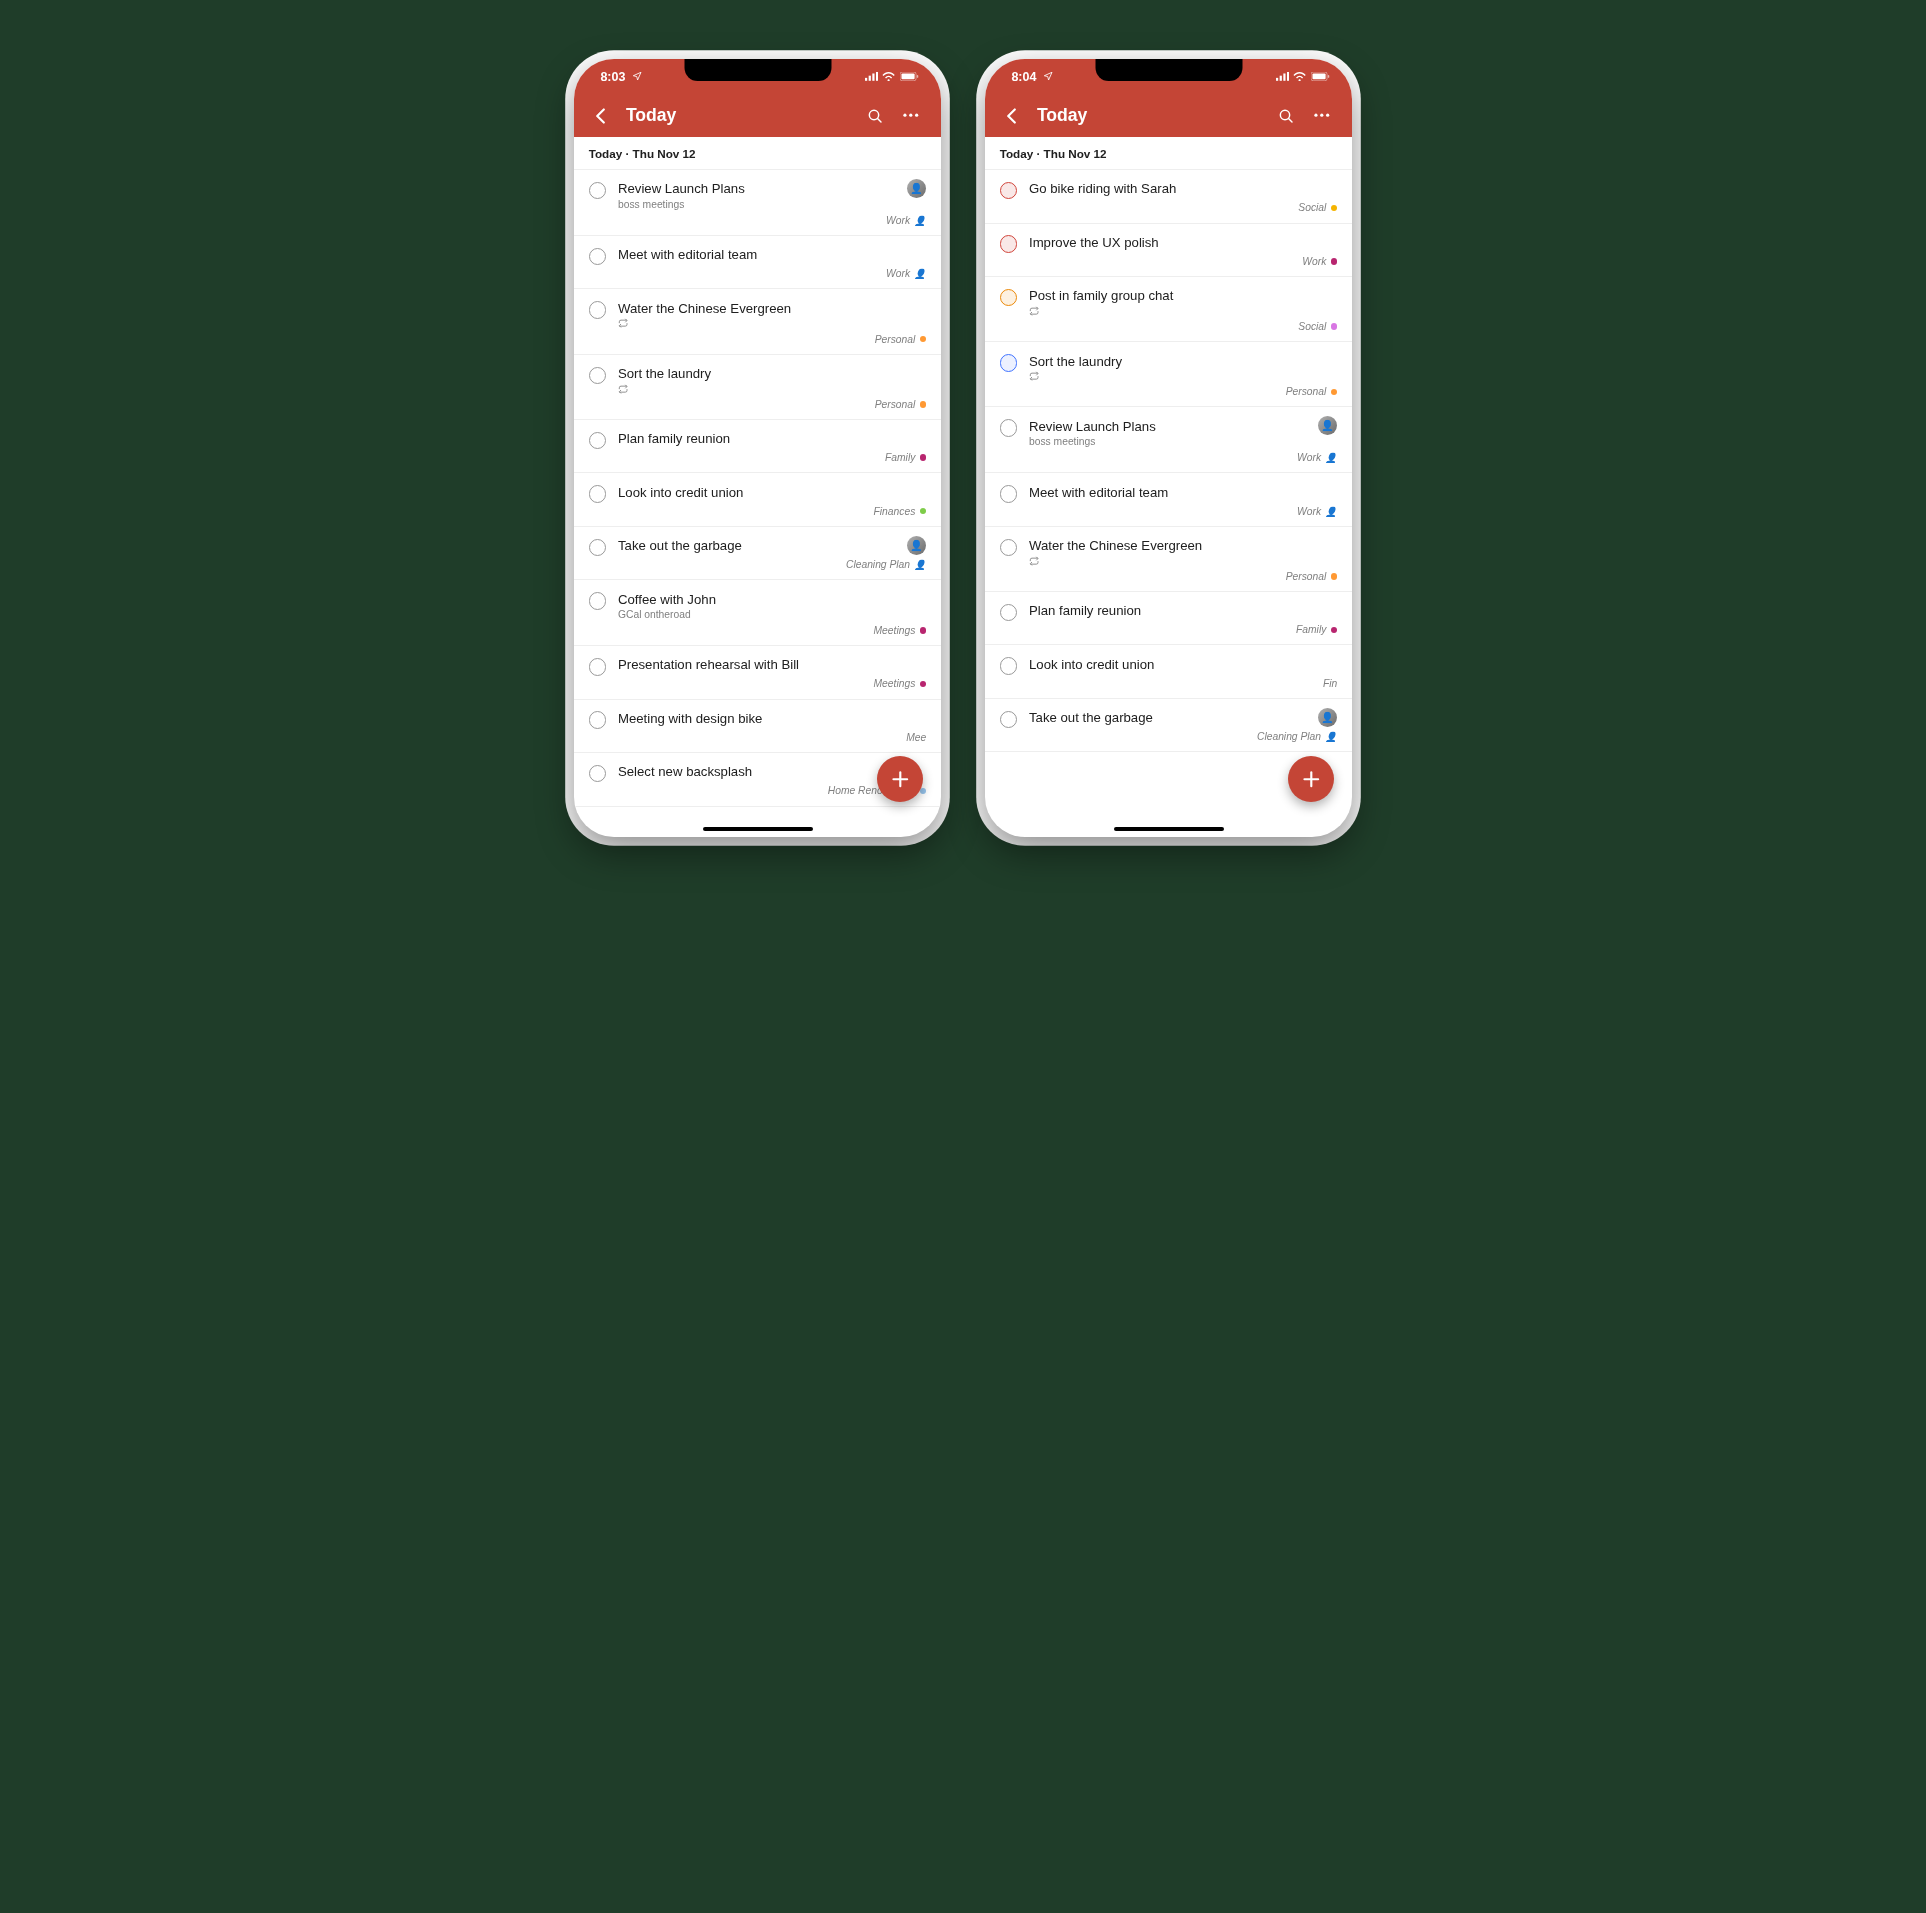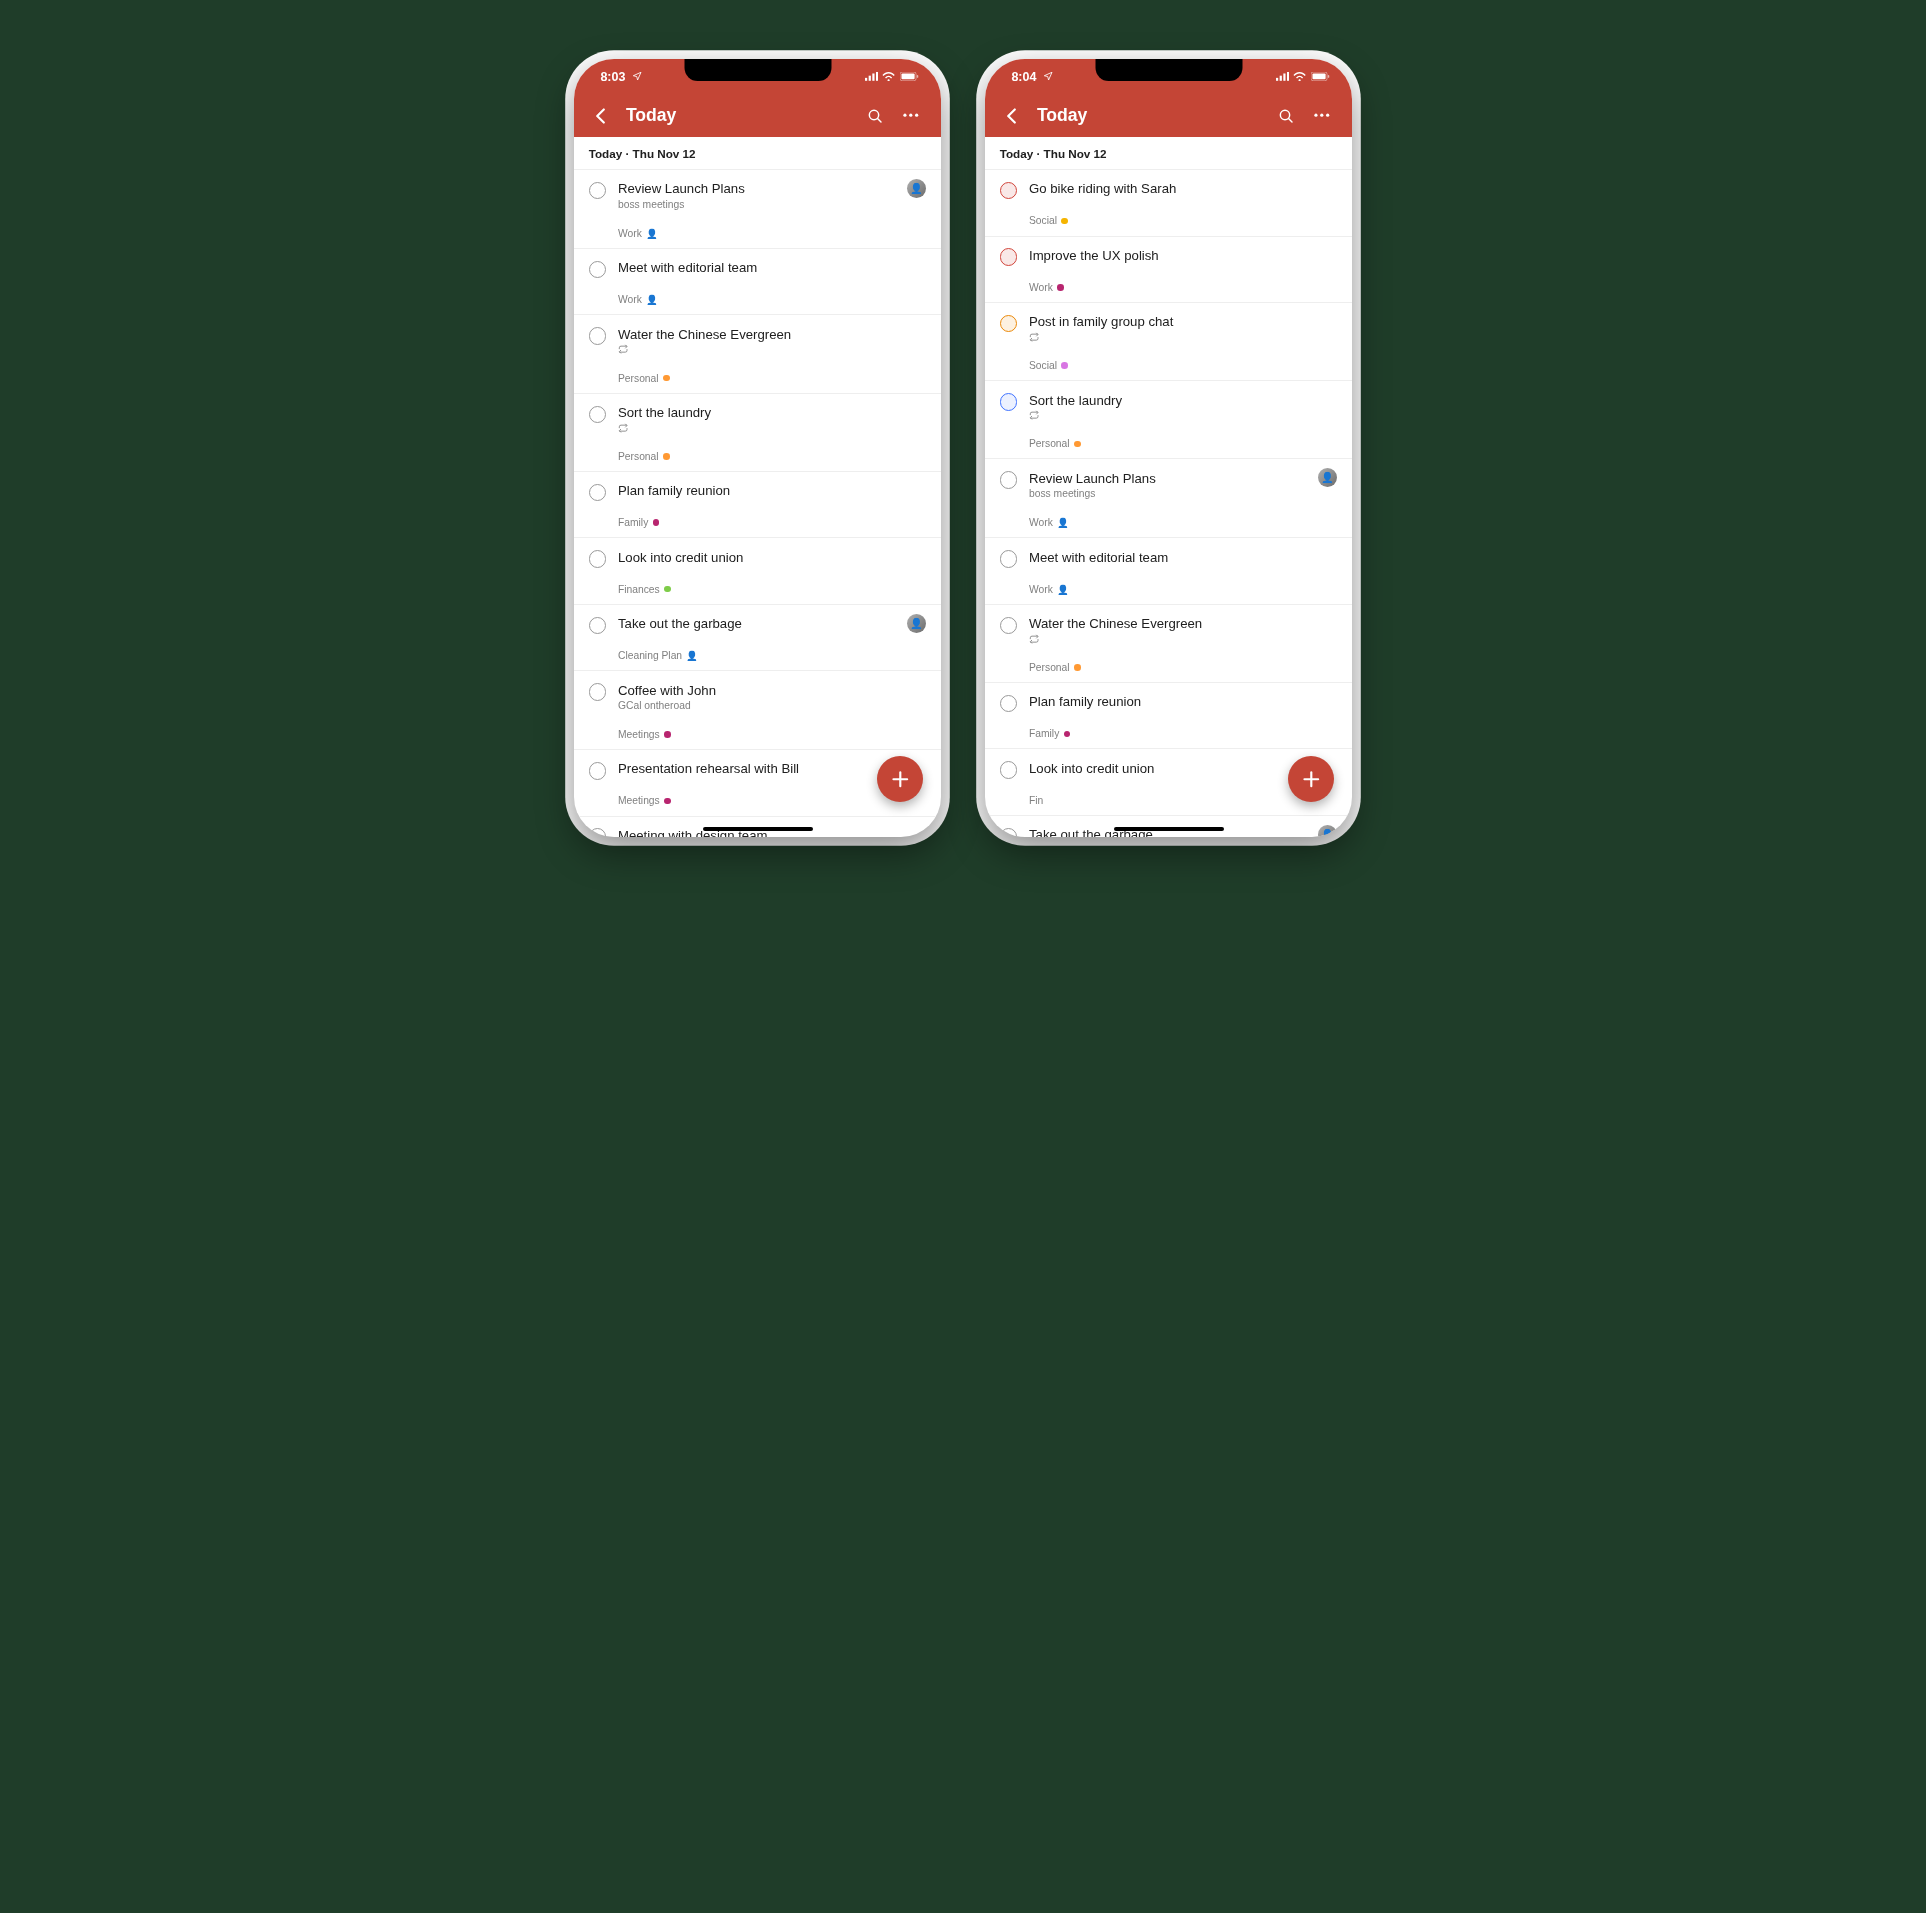--- a/index.html
+++ b/index.html
@@ -79,21 +79,21 @@
     flex-shrink: 0;
     margin-top: 1.5px;
     cursor:pointer;
   }
   .checkbox.p1 { border: 1.5px solid #d1453b; background: rgba(209,69,59,0.12); }
   .checkbox.p2 { border: 1.5px solid #eb8909; background: rgba(235,137,9,0.12); }
   .checkbox.p3 { border: 1.5px solid #4073ff; background: rgba(64,115,255,0.10); }
   .task-body { flex: 1; margin-left: 11.7px; display:flex; flex-direction:column; min-width:0; }
   .task-title { font-size: 13.2px; color: #202020; line-height: 1.3; }
   .task-sub { font-size: 10.3px; color: #808080; margin-top: 1.5px; display:flex; align-items:center; gap:4.4px;}
-  .task-meta-row { display:flex; align-items:center; margin-top: 16px; min-height:14.7px;}
+  .task-meta-row { display:flex; justify-content:flex-end; align-items:center; margin-top: 3px; min-height:14.7px;font-style:italic;}
   .task-meta { font-size: 10.3px; color: #808080; display:flex; align-items:center; gap:4.4px; }
   .dot { width: 6.6px; height: 6.6px; border-radius: 50%; display:inline-block; }
   .avatar {
     width: 19px; height: 19px; border-radius: 50%;
     background: linear-gradient(135deg,#b0b0b0,#6b6b6b);
     position: absolute; right: 14.7px; top: 8.8px;
     display:flex; align-items:center; justify-content:center;
     font-size:10.3px; color:#fff;
   }
   .person-icon { font-size: 9.5px; }
@@ -334,21 +334,21 @@
         <span>Meetings</span>
         <span class="dot" style="background:#b8256f"></span>
       </span>
             </div>
       </div>
 
     </div>
     <div class="task">
       <div class="checkbox "></div>
       <div class="task-body">
-        <div class="task-title">Meeting with design team</div>
+        <div class="task-title">Meeting with design bike</div>
 
         <div class="task-meta-row">
               <span class="task-meta">
         <span>Mee</span>
 
       </span>
             </div>
       </div>
 
     </div>

